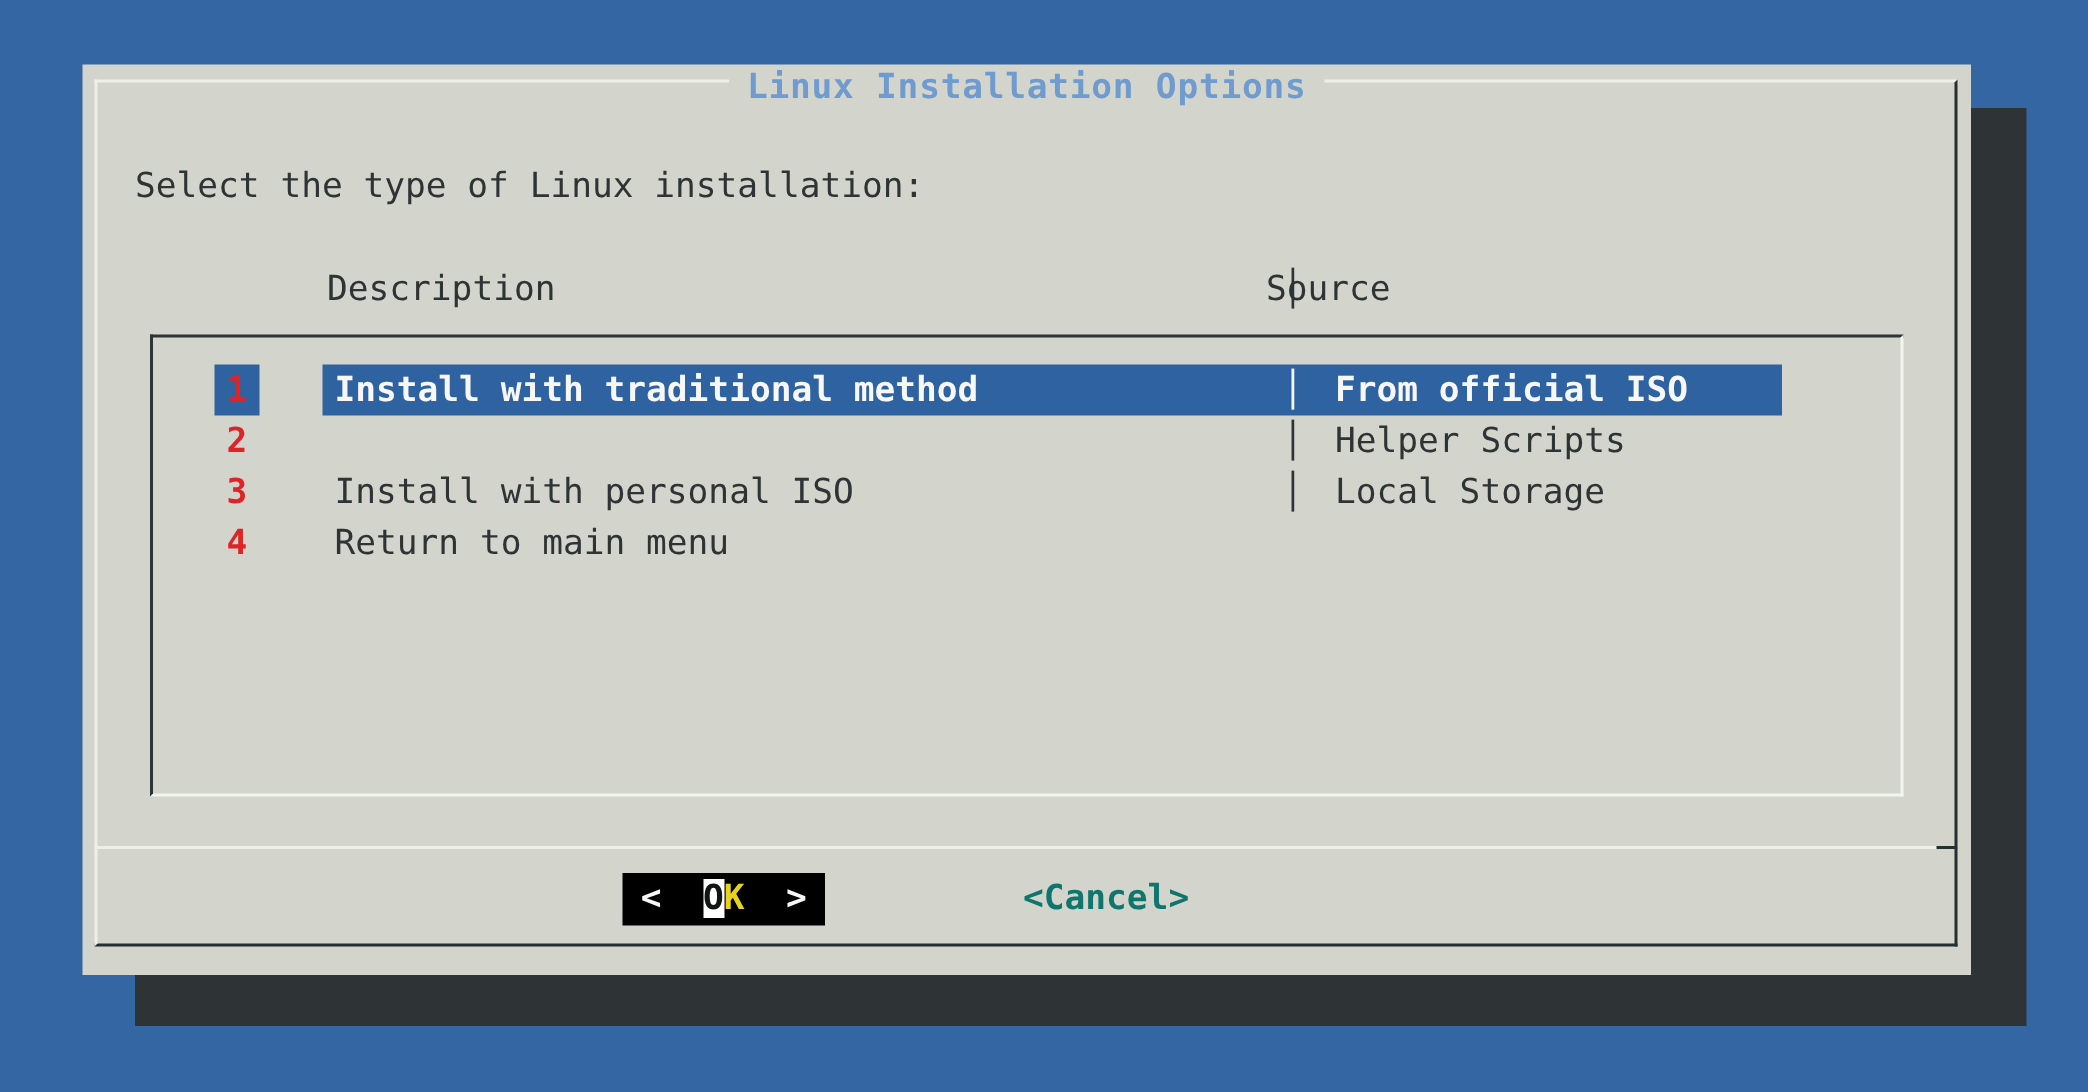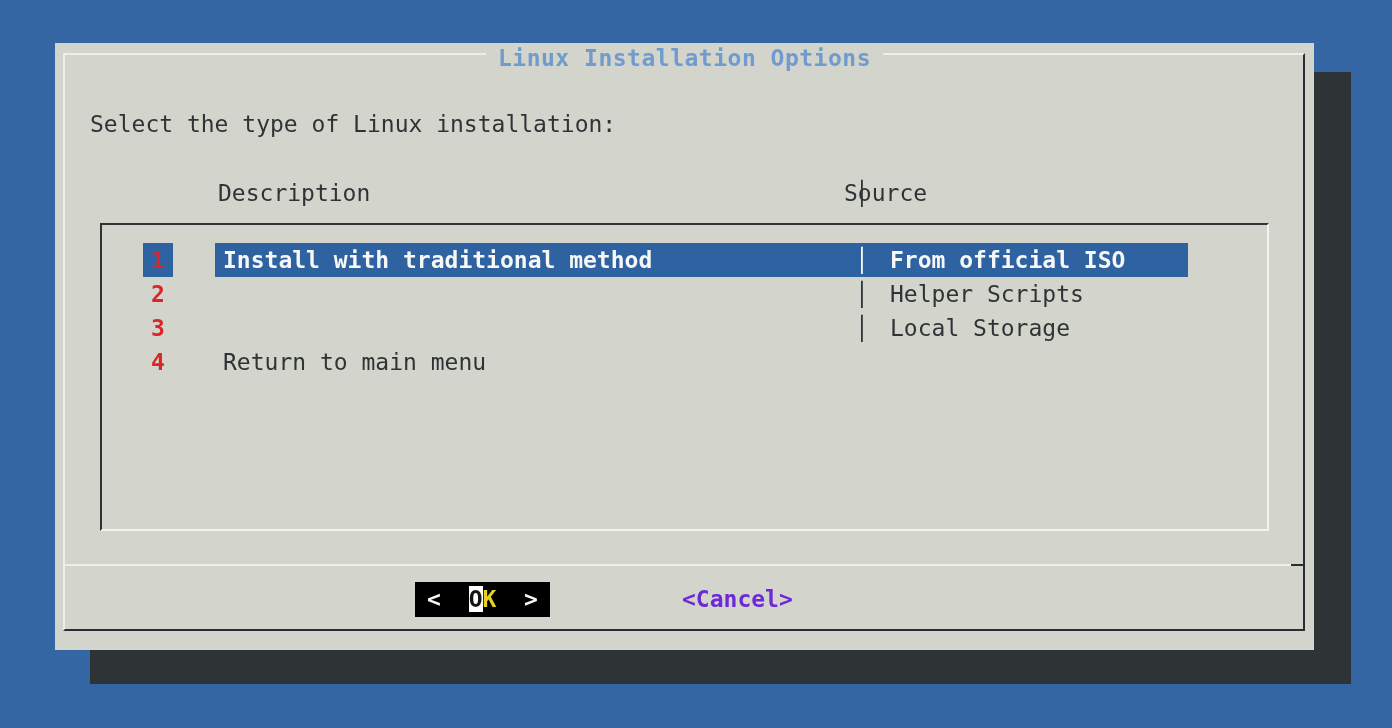--- a/index.html
+++ b/index.html
@@ -87,21 +87,21 @@
   .btn-ok {
     position: absolute; left: 360px; top: 539px; width: 135px; height: 35px;
     background: #000000; color: #f7f8f5; font-weight: bold;
     line-height: 35px; text-align: center; white-space: pre; cursor: default;
   }
   .btn-ok .cursor-cell { background: #ffffff; color: #111414; }
   .btn-ok .hotkey { color: #e6d320; }
 
   .btn-cancel {
     position: absolute; left: 627px; top: 539px; height: 35px;
-    line-height: 35px; color: #6d28d9; font-weight: bold; white-space: pre; cursor: default;
+    line-height: 35px; color: #0f766e; font-weight: bold; white-space: pre; cursor: default;
   }
 </style>
 </head>
 <body>
 
 <div class="screen">
   <div class="shadow"></div>
 
   <div class="dialog">
     <div class="inner-border"></div>
@@ -130,20 +130,21 @@
         </div>
 
         <div class="menu-row r1">
           <span class="num">2</span>
           <span class="pipe">│</span>
           <span class="src">Helper Scripts</span>
         </div>
 
         <div class="menu-row r2">
           <span class="num">3</span>
+          <span class="desc">Install with personal ISO</span>
           <span class="pipe">│</span>
           <span class="src">Local Storage</span>
         </div>
 
         <div class="menu-row r3">
           <span class="num">4</span>
           <span class="desc">Return to main menu</span>
         </div>
 
       </div>

